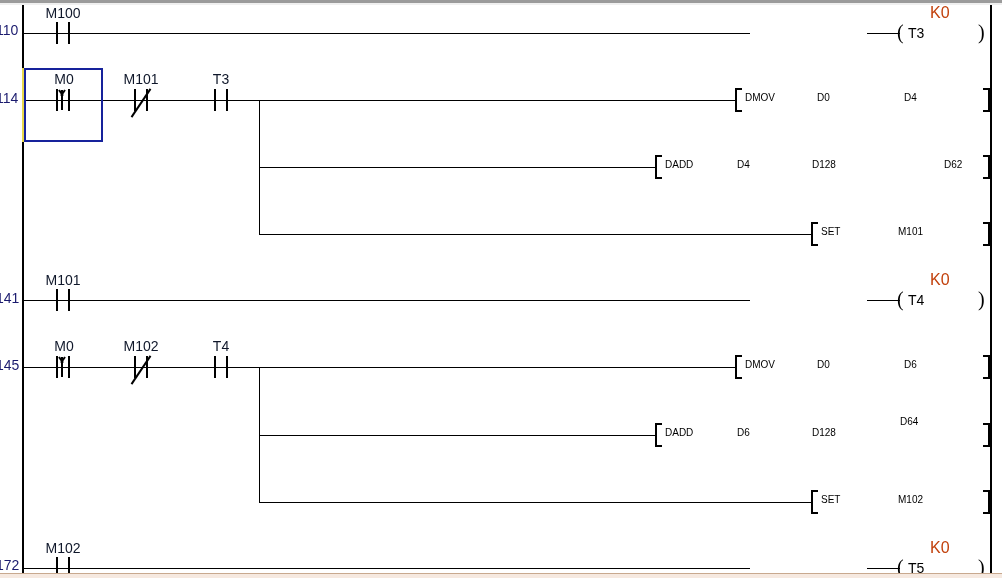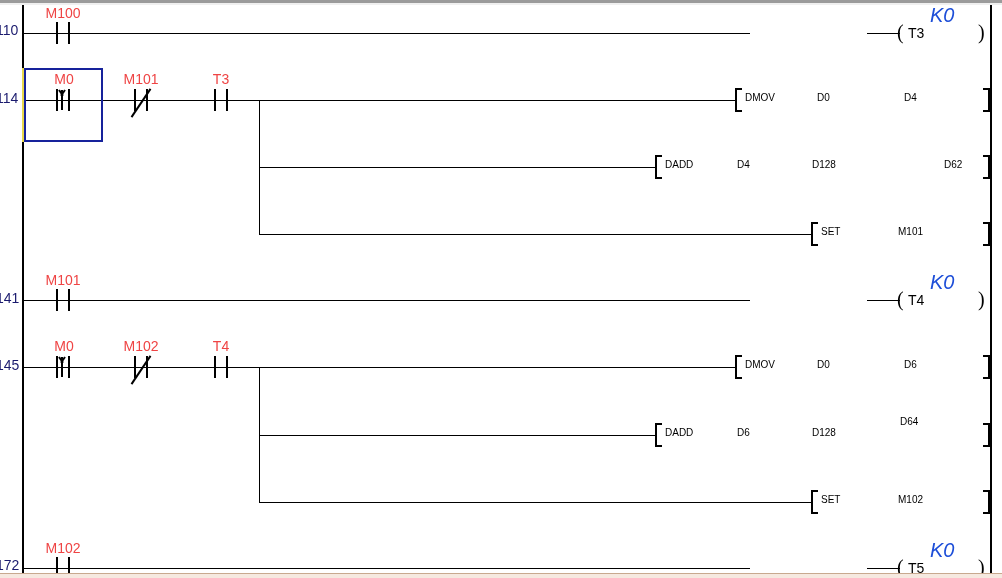--- a/index.html
+++ b/index.html
@@ -78,21 +78,21 @@
     color: #1a1a6e;
     font-family: "Liberation Sans", sans-serif;
     white-space: nowrap;
     letter-spacing: 0px;
   }
 
   
   .dev-label {
     position: absolute;
     font-size: 14px;
-    color: #ef4444;
+    color: #0f172a;
     white-space: nowrap;
     text-align: center;
     font-family: "Liberation Sans", sans-serif;
   }
 
   
   .contact {
     position: absolute;
     width: 26px;
     height: 22px;
@@ -144,24 +144,23 @@
     line-height: 1;
   }
   .coil-name {
     position: absolute;
     font-size: 14px;
     color: #000000;
     white-space: nowrap;
   }
   .coil-kval {
     position: absolute;
-    font-size: 20px;
-    color: #1d4ed8;
-    white-space: nowrap;
-    font-style: italic;
+    font-size: 16px;
+    color: #c2410c;
+    white-space: nowrap;
   }
 
   
   .inst-bracket-l,
   .inst-bracket-r {
     position: absolute;
     width: 7px;
     height: 24px;
     border-top: 2px solid #000;
     border-bottom: 2px solid #000;

